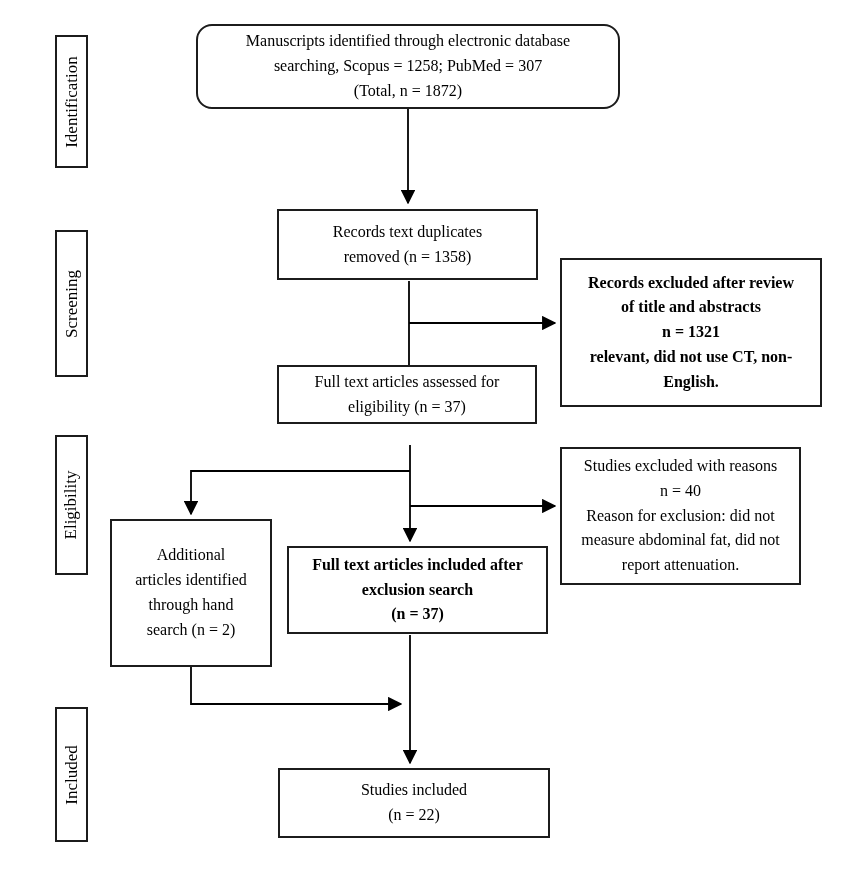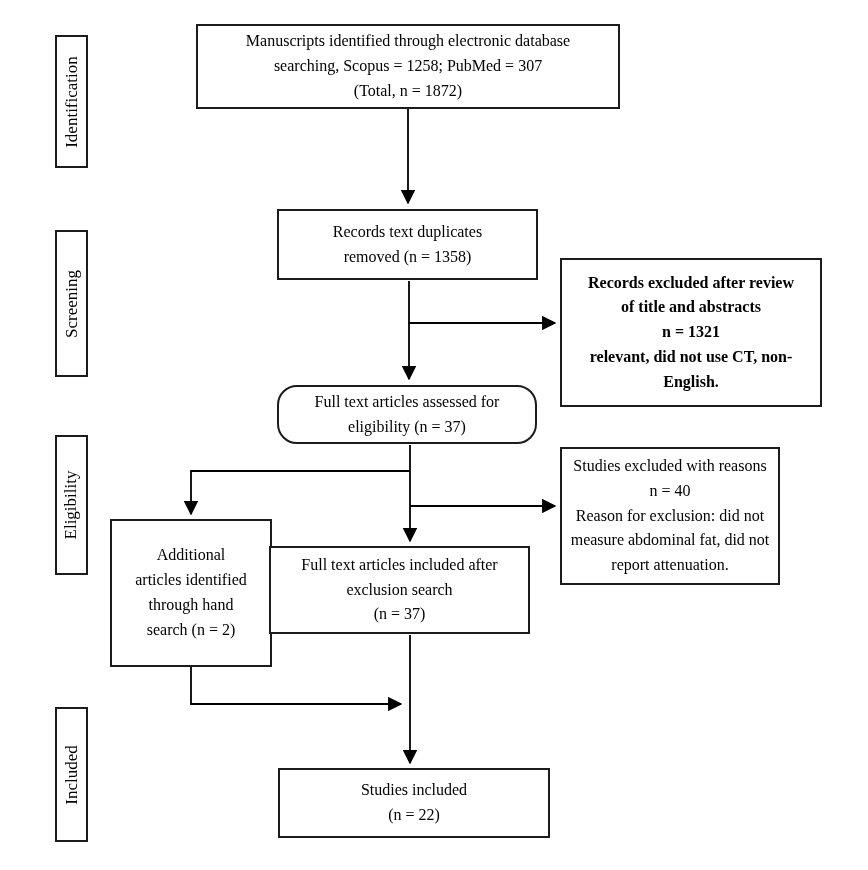--- a/index.html
+++ b/index.html
@@ -50,27 +50,27 @@
     white-space: nowrap;
     font-size: 17px;
   }
   #arrows {
     position: absolute;
     left: 0;
     top: 0;
     z-index: 1;
   }
   
-  #box-identified         { left: 196px; top: 24px;  width: 424px; height: 85px; }
+  #box-identified         { left: 196px; top: 24px;  width: 424px; height: 85px; border-radius: 16px; }
   #box-duplicates-removed { left: 277px; top: 209px; width: 261px; height: 71px; }
   #box-records-excluded   { left: 560px; top: 258px; width: 262px; height: 149px; font-weight: bold; }
-  #box-fulltext-assessed  { left: 277px; top: 385px; width: 260px; height: 59px; border-radius: 20px; }
-  #box-studies-excluded   { left: 560px; top: 447px; width: 220px; height: 138px; }
+  #box-fulltext-assessed  { left: 277px; top: 365px; width: 260px; height: 59px; }
+  #box-studies-excluded   { left: 560px; top: 447px; width: 241px; height: 138px; }
   #box-hand-search        { left: 110px; top: 519px; width: 162px; height: 148px; }
-  #box-fulltext-included  { left: 269px; top: 546px; width: 261px; height: 88px; }
+  #box-fulltext-included  { left: 287px; top: 546px; width: 261px; height: 88px; font-weight: bold; }
   #box-studies-included   { left: 278px; top: 768px; width: 272px; height: 70px; }
 
   #stage-identification { left: 55px; top: 35px;  width: 33px; height: 133px; }
   #stage-screening      { left: 55px; top: 230px; width: 33px; height: 147px; }
   #stage-eligibility    { left: 55px; top: 435px; width: 33px; height: 140px; }
   #stage-included       { left: 55px; top: 707px; width: 33px; height: 135px; }
 </style>
 </head>
 <body>
 

